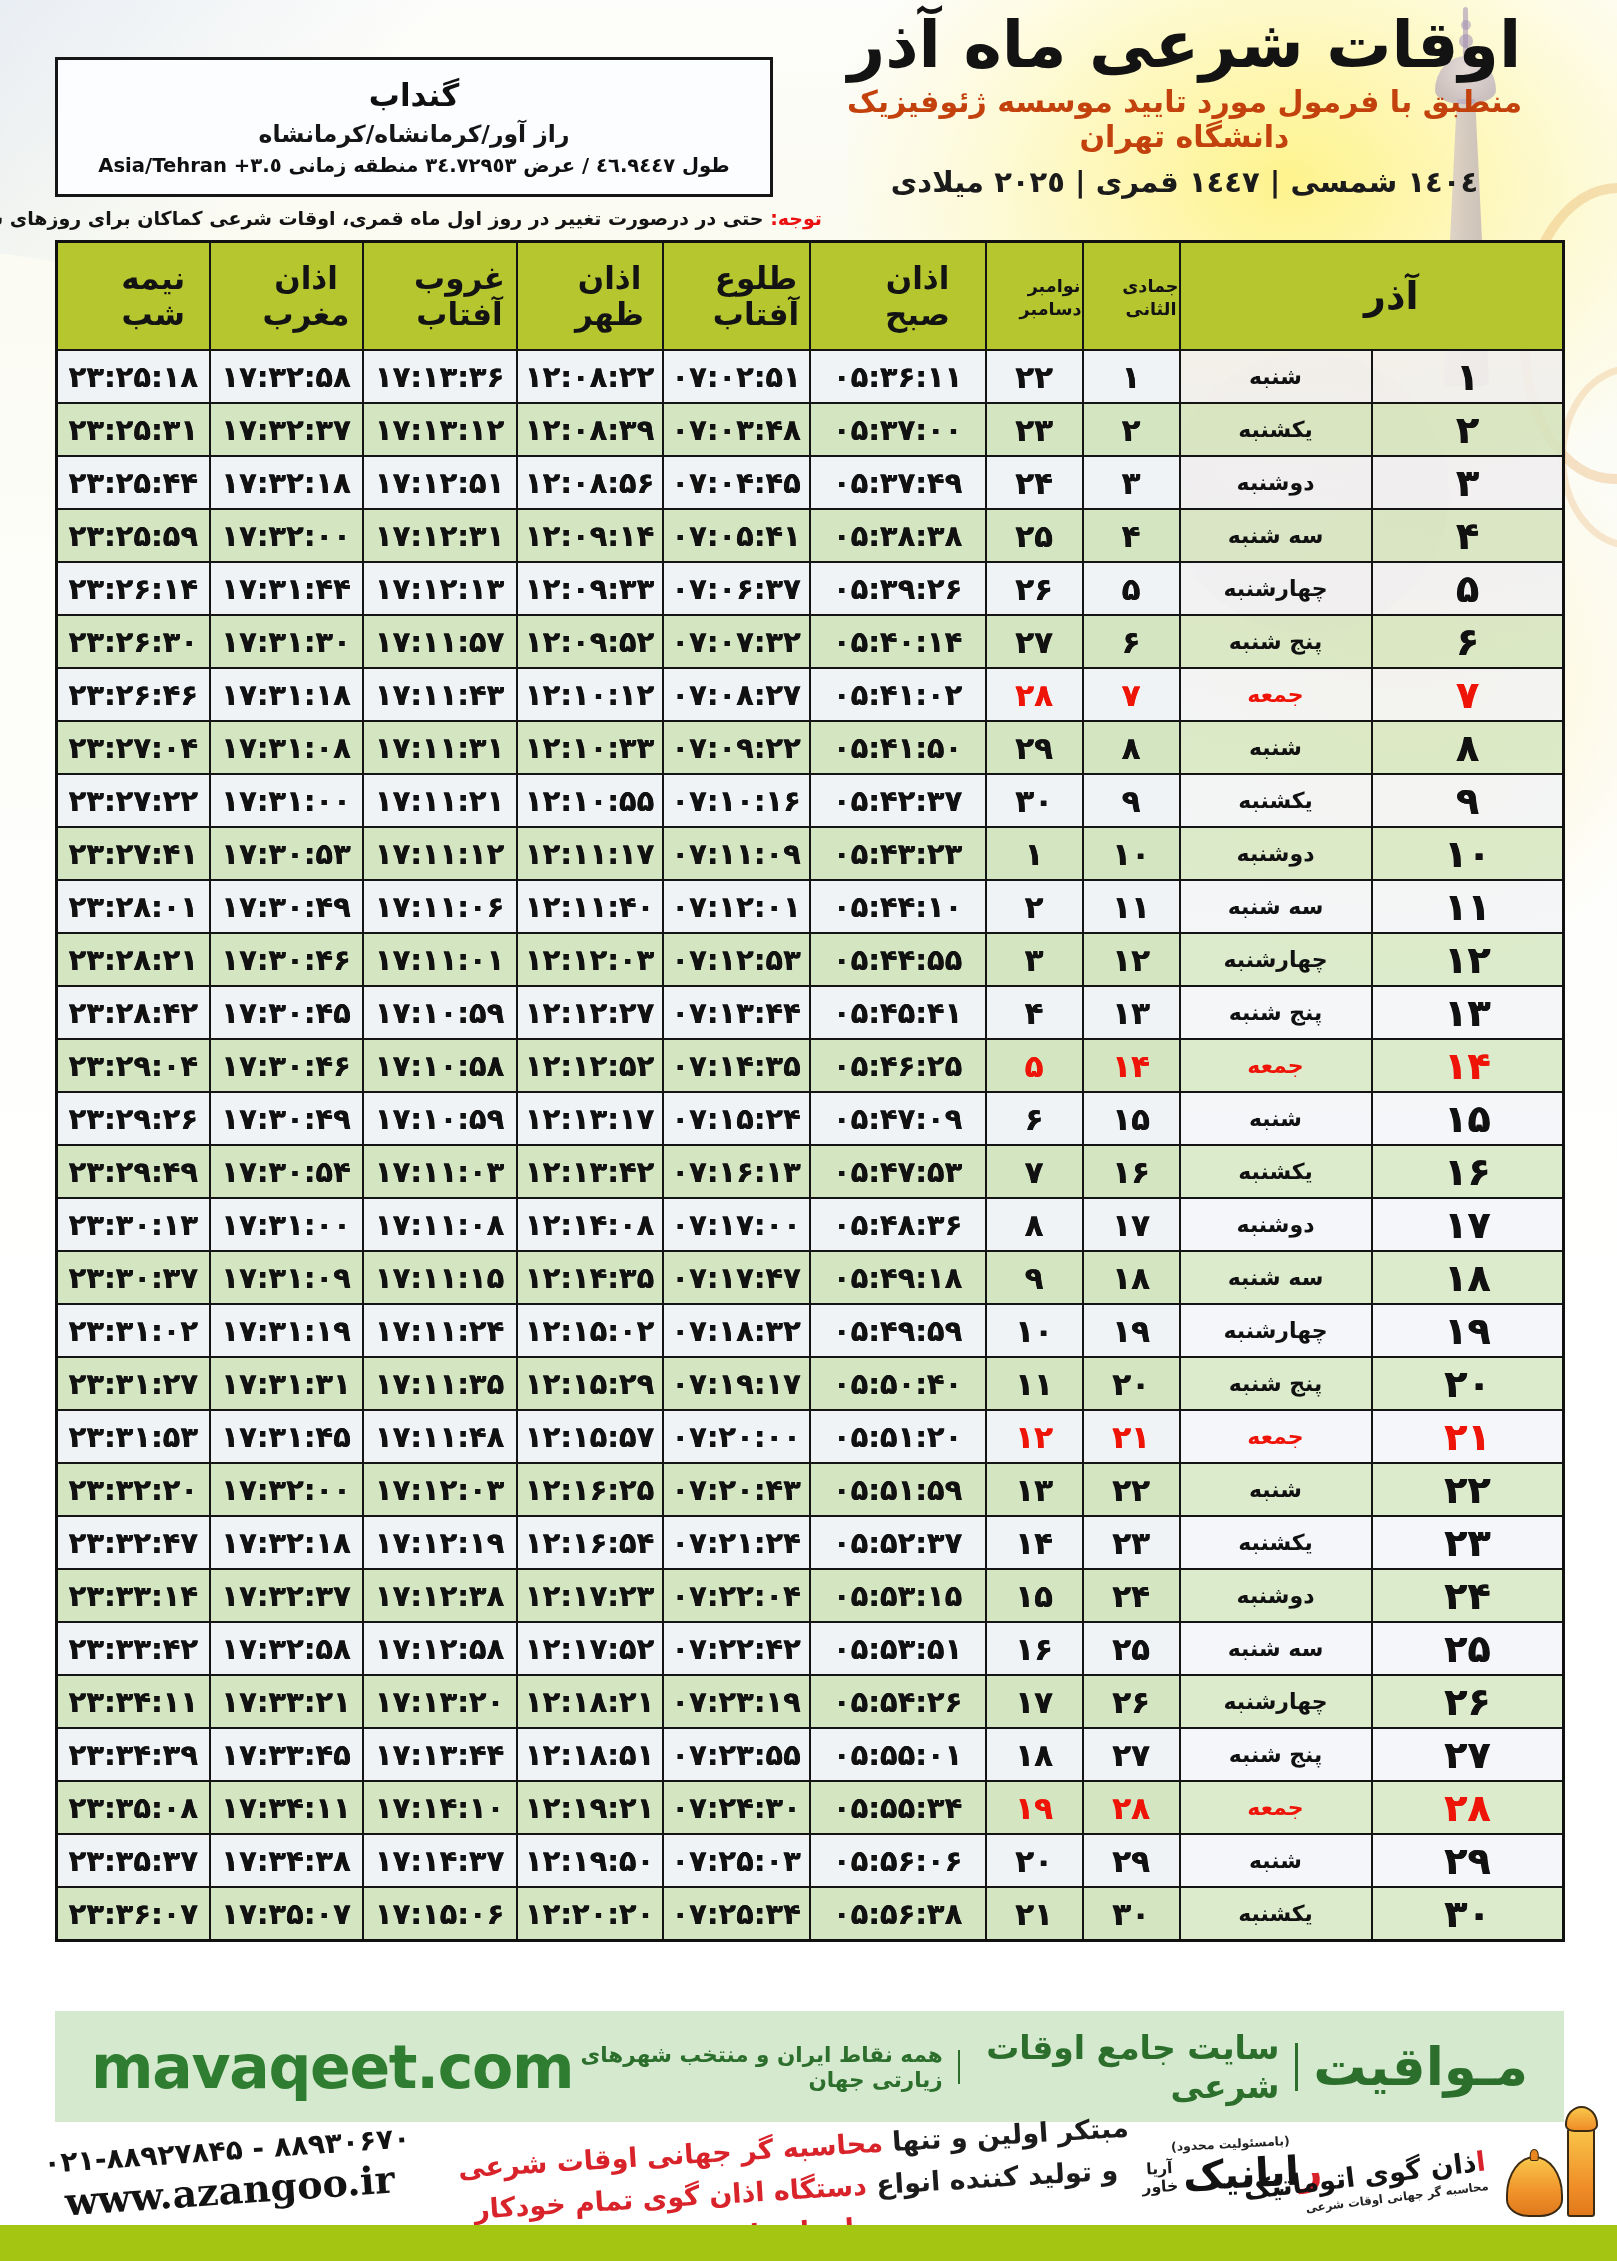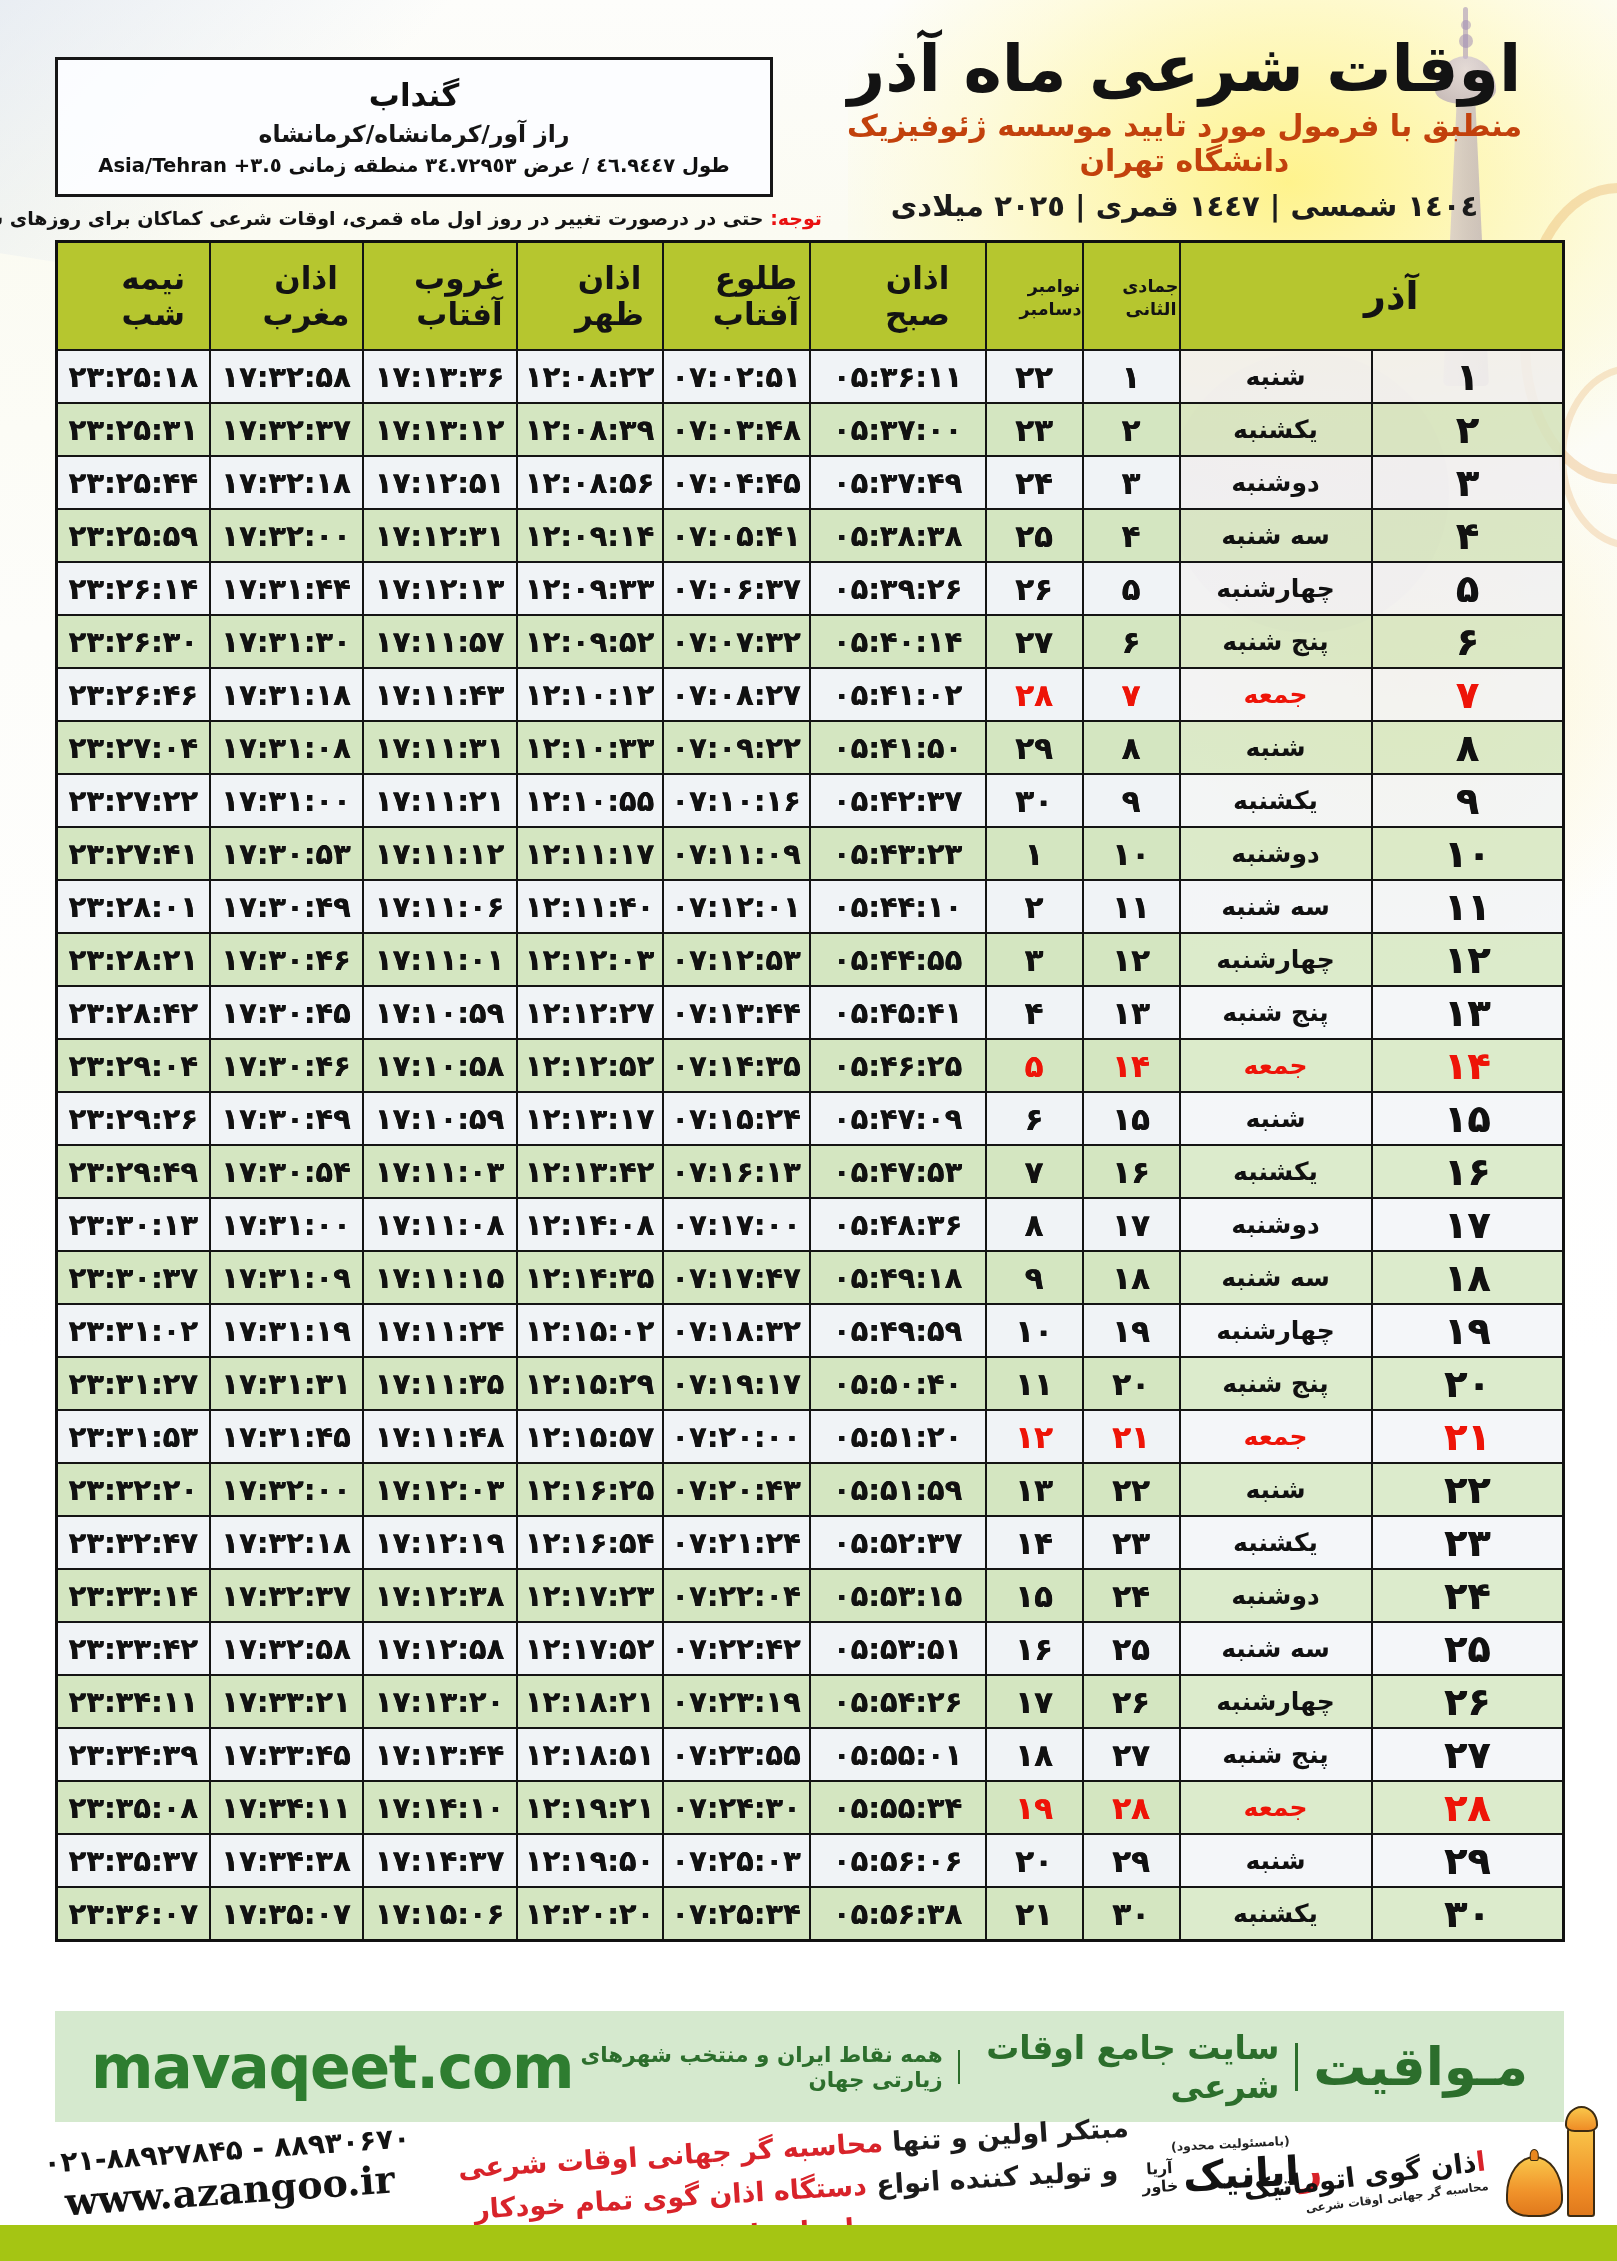--- a/index.html
+++ b/index.html
@@ -32,21 +32,21 @@
   .swirl2{left:1559px;top:365px;width:130px;height:170px;border:7.8px solid rgba(226,142,52,.2);
     border-radius:50%;}
   
   .location-box{position:absolute;left:55px;top:57px;width:712px;height:134px;z-index:2;
     border:3.3px solid #161616;background:rgba(252,253,255,.93);
     display:flex;flex-direction:column;justify-content:center;align-items:center;gap:6.5px;text-align:center;}
   .loc-city{font-size:31px;font-weight:bold;color:#101010;}
   .loc-region{font-size:23.5px;font-weight:bold;color:#161616;}
   .loc-coords{font-size:19.6px;font-weight:bold;color:#101010;direction:rtl;}
   
-  .title-block{position:absolute;left:806px;top:33px;width:757px;z-index:2;text-align:center;direction:rtl;}
+  .title-block{position:absolute;left:806px;top:9px;width:757px;z-index:2;text-align:center;direction:rtl;}
   .main-title{font-size:65px;font-weight:bold;color:#131313;line-height:1.12;}
   .subtitle{font-size:30px;font-weight:bold;color:#c2410c;margin-top:2.6px;}
   .years-line{font-size:29px;font-weight:bold;color:#1b1b1b;margin-top:10.4px;}
   
   .note-line{position:absolute;left:55px;top:207px;width:767px;z-index:2;direction:rtl;
     font-size:19px;font-weight:bold;color:#141414;white-space:nowrap;}
   .note-label{color:#e91111;}
   
   .table-wrap{position:absolute;left:55px;top:240px;width:1507px;z-index:2;}
   .photo-strip{position:absolute;right:0;top:0;width:391px;height:100%;z-index:0;
@@ -60,21 +60,21 @@
   .small-head .sh-top{padding-top:3.9px;}
   .time-head span{font-size:31px;font-weight:bold;letter-spacing:0;}
   .prayer tbody td{height:51px;font-weight:bold;color:#111;}
   tr.odd td{background:#f0f3f6;}
   tr.even td{background:#d4e6c1;}
   tr.odd td.trans{background:rgba(241,244,247,.8);}
   tr.even td.trans{background:rgba(212,230,193,.82);}
   td.t span{font-size:29px;letter-spacing:0.7px;text-shadow:0.3px 0 0 currentColor;}
   td.d-azar span{font-size:38px;text-shadow:0.5px 0 0 currentColor;}
   td.d-num span{font-size:31px;text-shadow:0.3px 0 0 currentColor;}
-  td.wd span{font-size:25px;text-align:right;}
+  td.wd span{font-size:22px;text-align:right;}
   tr.friday td.rc span{color:#ee1408;}
   
   .footer-bar{position:absolute;left:55px;top:2011px;width:1509px;height:111px;background:#d5e9ce;z-index:2;
     display:flex;align-items:center;justify-content:space-between;padding:0 36px;box-sizing:border-box;}
   .mava-latin{font-size:60px;font-weight:bold;color:#2e7d30;letter-spacing:-1.3px;}
   .mava-fa{direction:rtl;display:flex;align-items:center;gap:15.7px;color:#2c6e2c;}
   .mava-brand{font-size:53px;font-weight:bold;}
   .pipe-big{width:3.3px;height:48px;background:#2c6e2c;}
   .pipe-small{width:2.6px;height:34px;background:#2c6e2c;}
   .mava-s1{font-size:33px;font-weight:bold;}

